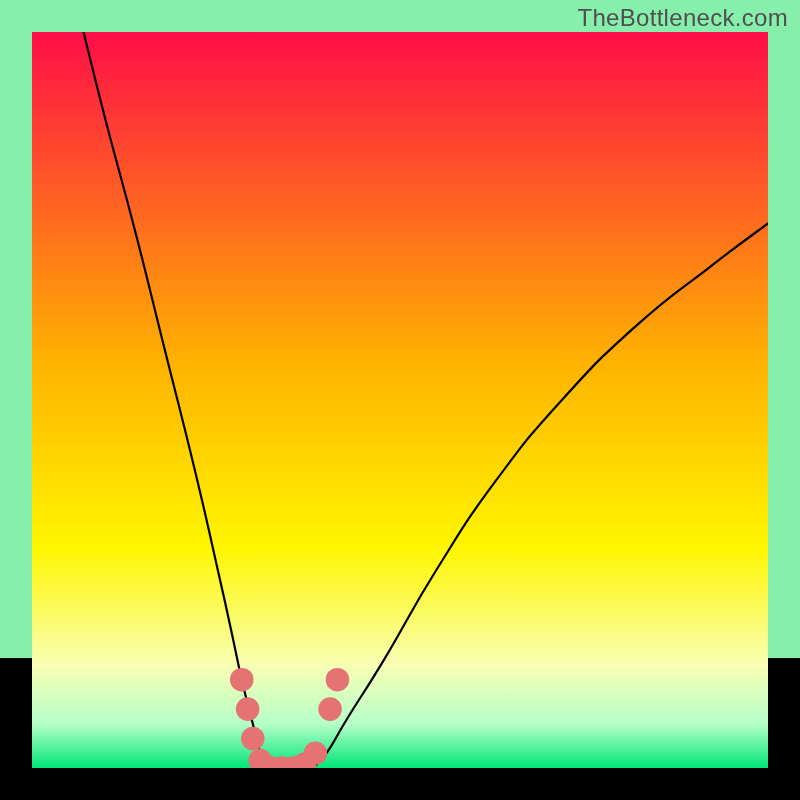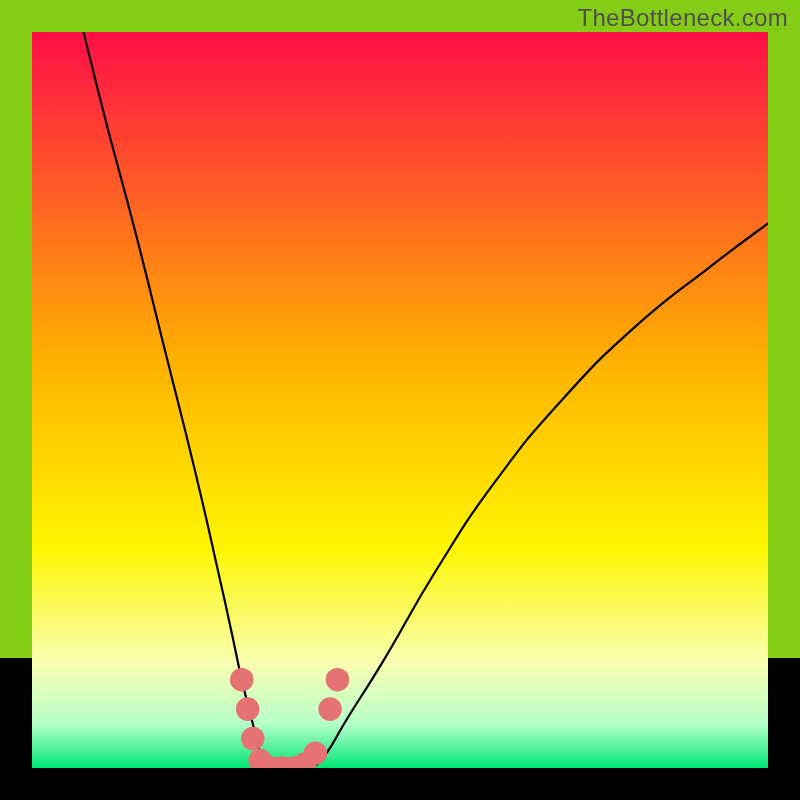--- a/index.html
+++ b/index.html
@@ -8,21 +8,21 @@
     width: 800px;
     height: 800px;
     background: #000;
     overflow: hidden;
     font-family: Arial, Helvetica, sans-serif;
   }
   .frame {
     position: relative;
     width: 800px;
     height: 658px;
-    background: #84cc16;
+    background: #86efac;
   }
   .watermark {
     position: absolute;
     top: 4px;
     right: 12px;
     color: #4f4f4f;
     font-size: 24px;
     font-weight: 500;
     letter-spacing: 0.3px;
     z-index: 50;

